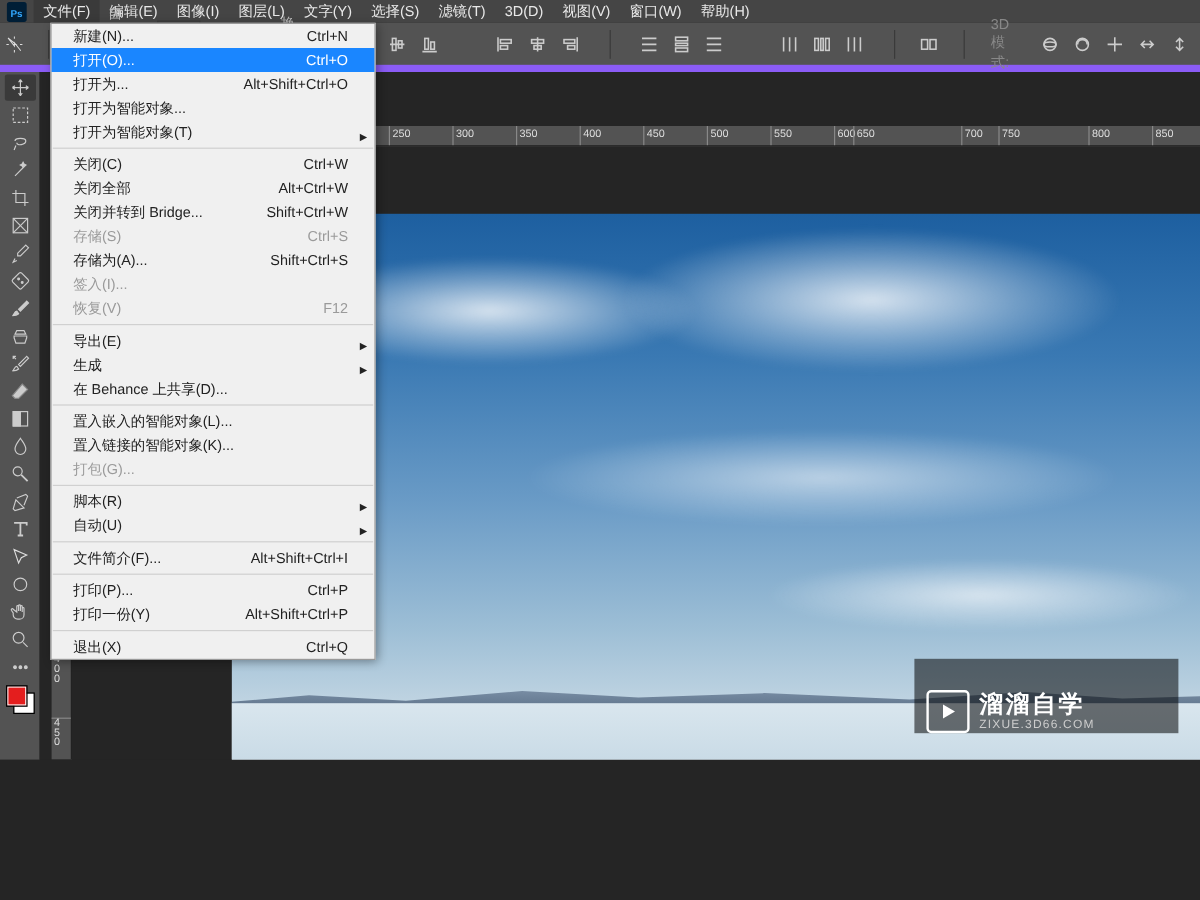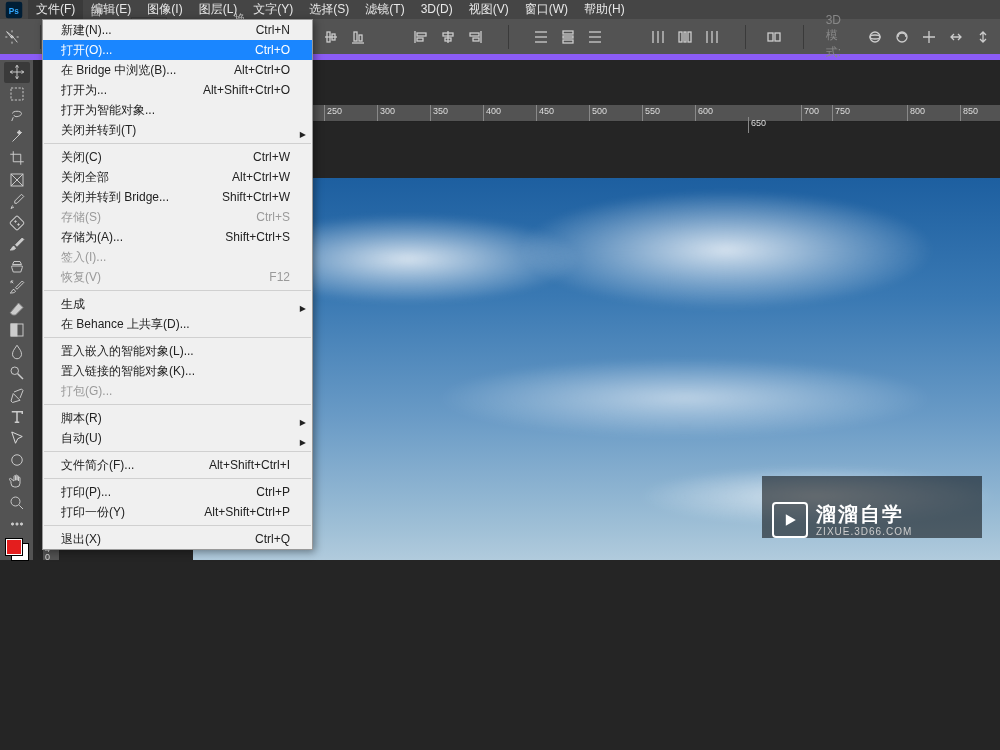--- a/index.html
+++ b/index.html
@@ -8,21 +8,21 @@
   .ps-logo svg{width:18px;height:18px}
   .menubar .mitem{padding:2px 8px;color:#e8e8e8;font-size:12px;line-height:15px}
   .menubar .mitem.active{background:#3a3a3a}
   .optbar{height:35px;background:#535353;display:flex;align-items:center;padding:0 4px;gap:16px;border-bottom:6px solid #8b5cf6}
   .optbar .tool-ind{width:24px;height:24px;display:flex;align-items:center;justify-content:center}
   .optbar .sep{width:1px;height:24px;background:#3a3a3a;margin:0 4px}
   .chk{width:14px;height:14px;border:1px solid #888;margin-right:4px;display:inline-flex;align-items:center;justify-content:center;background:#535353}
   .optlabel{color:#bbb;font-size:12px;margin:0 2px}
   .obtn{width:24px;height:22px;border:1px solid transparent;display:flex;align-items:center;justify-content:center;border-radius:2px}
   .ostrip{display:flex;gap:1px}
-  .body{display:flex;height:500px}
+  .body{display:flex;height:573px}
   .toolbox{width:33px;background:#535353;display:flex;flex-direction:column;align-items:center;padding-top:2px;gap:1px}
   .tbtn{width:26px;height:22px;display:flex;align-items:center;justify-content:center;border-radius:2px;color:#ddd}
   .tbtn.active{background:#3a3a3a}
   .swatch{width:22px;height:22px;position:relative;margin-top:4px}
   .swatch .fg{position:absolute;width:14px;height:14px;border:1px solid #fff;outline:1px solid #000;top:0;left:0}
   .swatch .bg{position:absolute;width:14px;height:14px;border:1px solid #fff;outline:1px solid #000;bottom:0;right:0;background:#fff}
   .canvas-area{flex:1;position:relative;background:#252525;overflow:hidden}
   .ruler-h{position:absolute;left:26px;right:0;top:45px;height:16px;background:#535353;border-bottom:1px solid #222;color:#ddd;font-size:9px}
   .ruler-h .tick{position:absolute;top:0;height:16px;border-left:1px solid #888}
   .ruler-h .tick span{position:absolute;left:2px;top:1px}
@@ -390,21 +390,21 @@
         </div>
         <div class="tick" style="left: 530px;">
           <span>500</span>
         </div>
         <div class="tick" style="left: 583px;">
           <span>550</span>
         </div>
         <div class="tick" style="left: 636px;">
           <span>600</span>
         </div>
-        <div class="tick" style="left: 689px; margin-top: 12px;">
+        <div class="tick" style="left: 652px;">
           <span>650</span>
         </div>
         <div class="tick" style="left: 742px;">
           <span>700</span>
         </div>
         <div class="tick" style="left: 773px;">
           <span>750</span>
         </div>
         <div class="tick" style="left: 848px;">
           <span>800</span>
@@ -480,32 +480,28 @@
 <div class="dropmenu" id="filemenu">
     <div class="drow">
       <span>新建(N)...</span>
       <span class="sc">Ctrl+N</span>
     </div>
     <div class="drow hl">
       <span>打开(O)...</span>
       <span class="sc">Ctrl+O</span>
     </div>
     <div class="drow">
-      <span>在 Bridge 中浏览(B)...</span>
-      <span class="sc">Alt+Ctrl+O</span>
-    </div>
-    <div class="drow">
       <span>打开为...</span>
       <span class="sc">Alt+Shift+Ctrl+O</span>
     </div>
     <div class="drow">
       <span>打开为智能对象...</span>
     </div>
     <div class="drow">
-      <span>关闭并转到(T)</span>
+      <span>打开为智能对象(T)</span>
       <span class="sc sub"></span>
     </div>
     <div class="dsep"></div>
     <div class="drow">
       <span>关闭(C)</span>
       <span class="sc">Ctrl+W</span>
     </div>
     <div class="drow">
       <span>关闭全部</span>
       <span class="sc">Alt+Ctrl+W</span>
@@ -524,20 +520,24 @@
     </div>
     <div class="drow dis">
       <span>签入(I)...</span>
     </div>
     <div class="drow dis">
       <span>恢复(V)</span>
       <span class="sc">F12</span>
     </div>
     <div class="dsep"></div>
     <div class="drow">
+      <span>导出(E)</span>
+      <span class="sc sub"></span>
+    </div>
+    <div class="drow">
       <span>生成</span>
       <span class="sc sub"></span>
     </div>
     <div class="drow">
       <span>在 Behance 上共享(D)...</span>
     </div>
     <div class="dsep"></div>
     <div class="drow">
       <span>置入嵌入的智能对象(L)...</span>
     </div>

